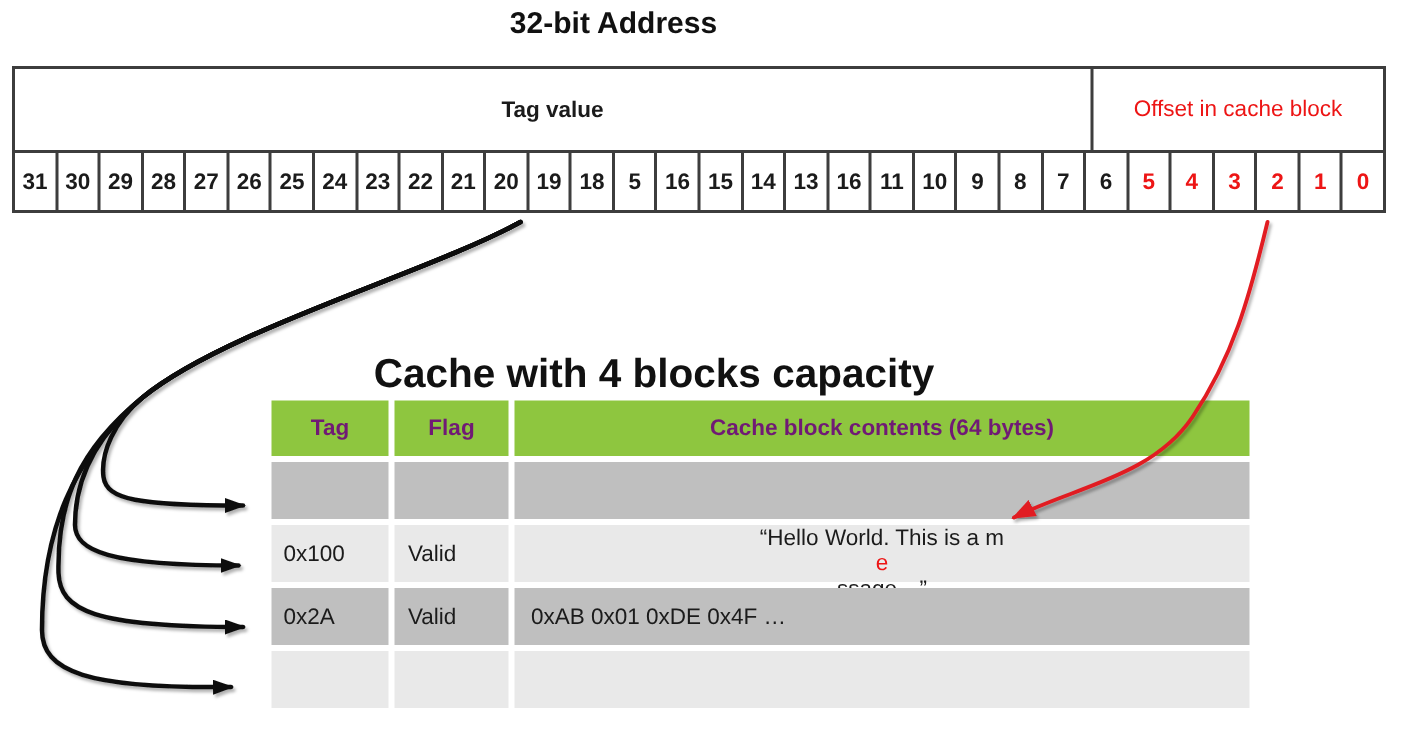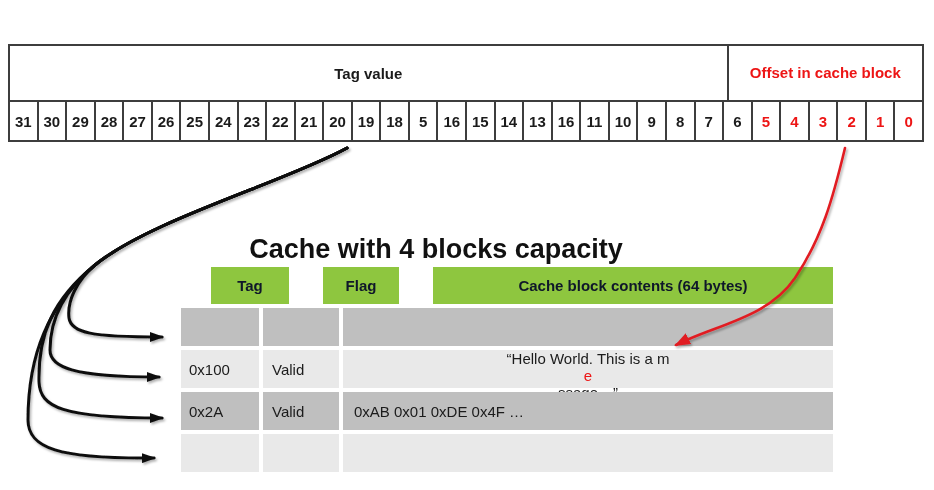--- a/index.html
+++ b/index.html
@@ -14,55 +14,56 @@
 
   
   .addr { position:absolute; left:8px; top:44px; width:916px; border:2px solid #3d3d3d; background:#fff; }
   .addr-head { display:flex; height:56px; border-bottom:2px solid #3d3d3d; }
   .addr-tag {
     flex:26; display:flex; align-items:center; justify-content:center;
     font-weight:bold; font-size:15px;
   }
   .addr-offset {
     flex:6; border-left:2px solid #3d3d3d; display:flex; align-items:center; justify-content:center;
-    text-align:right; font-weight:bold; font-size:15px; line-height:1.25;
+    text-align:right; font-weight:normal; font-size:15px; line-height:1.25;
     color:#ed1515; padding:4px 14px;
   }
   .addr-bits { display:flex; height:38px; }
   .bit {
     flex:1; border-right:2px solid #3d3d3d;
     display:flex; align-items:center; justify-content:center;
     font-weight:bold; font-size:15px;
   }
   .bit:last-child { border-right:none; }
   .bit.red { color:#ed1515; }
 
   
   .cache { position:absolute; left:181px; top:267px; width:652px; }
   .crow { display:flex; height:38px; margin-bottom:4px; }
   .crow.chead { height:37px; }
   .crow:last-child { margin-bottom:0; }
   .cell { display:flex; align-items:center; font-size:15px; }
   .cell.tag  { width:78px; margin-right:4px; padding-left:8px; }
   .cell.flag { width:76px; margin-right:4px; padding-left:9px; }
   .cell.content { flex:1; padding-left:11px; }
-  .chead .cell { background:#8ec63f; color:#0f172a; font-weight:bold; justify-content:center; padding-left:0;margin-left:30px; }
+  .chead .cell { background:#8ec63f; color:#701a75; font-weight:bold; justify-content:center; padding-left:0; }
   .row-dark  .cell { background:#bfbfbf; }
   .row-light .cell { background:#e9e9e9; }
   .cell.content.center { justify-content:flex-start; padding-left:0;flex-direction:column; }
   .hl { color:#ed1515; }
 
   
   .arrows { position:absolute; left:0; top:0; pointer-events:none; }
 </style>
 </head>
 <body>
 
 <div class="stage">
 
+  <div id="addr-title" class="title">32-bit Address</div>
 
   <div class="addr">
     <div class="addr-head">
       <div class="addr-tag">Tag value</div>
       <div class="addr-offset">Offset in cache block</div>
     </div>
     <div class="addr-bits">
       <span class="bit">31</span>
       <span class="bit">30</span>
       <span class="bit">29</span>

